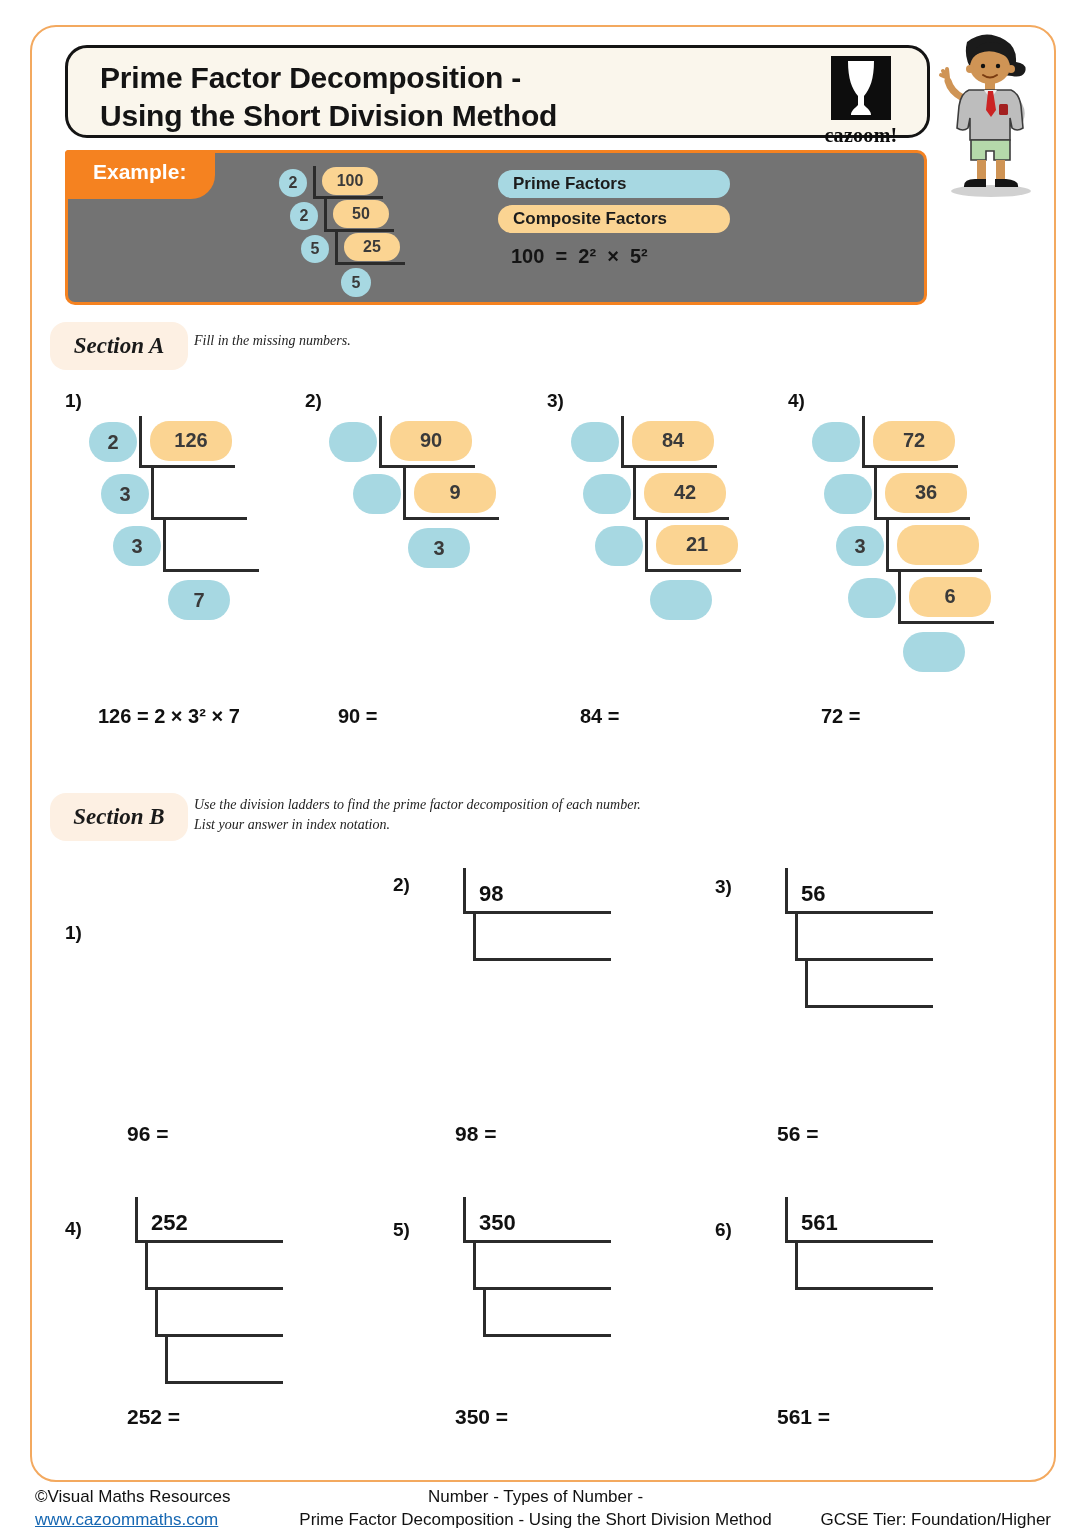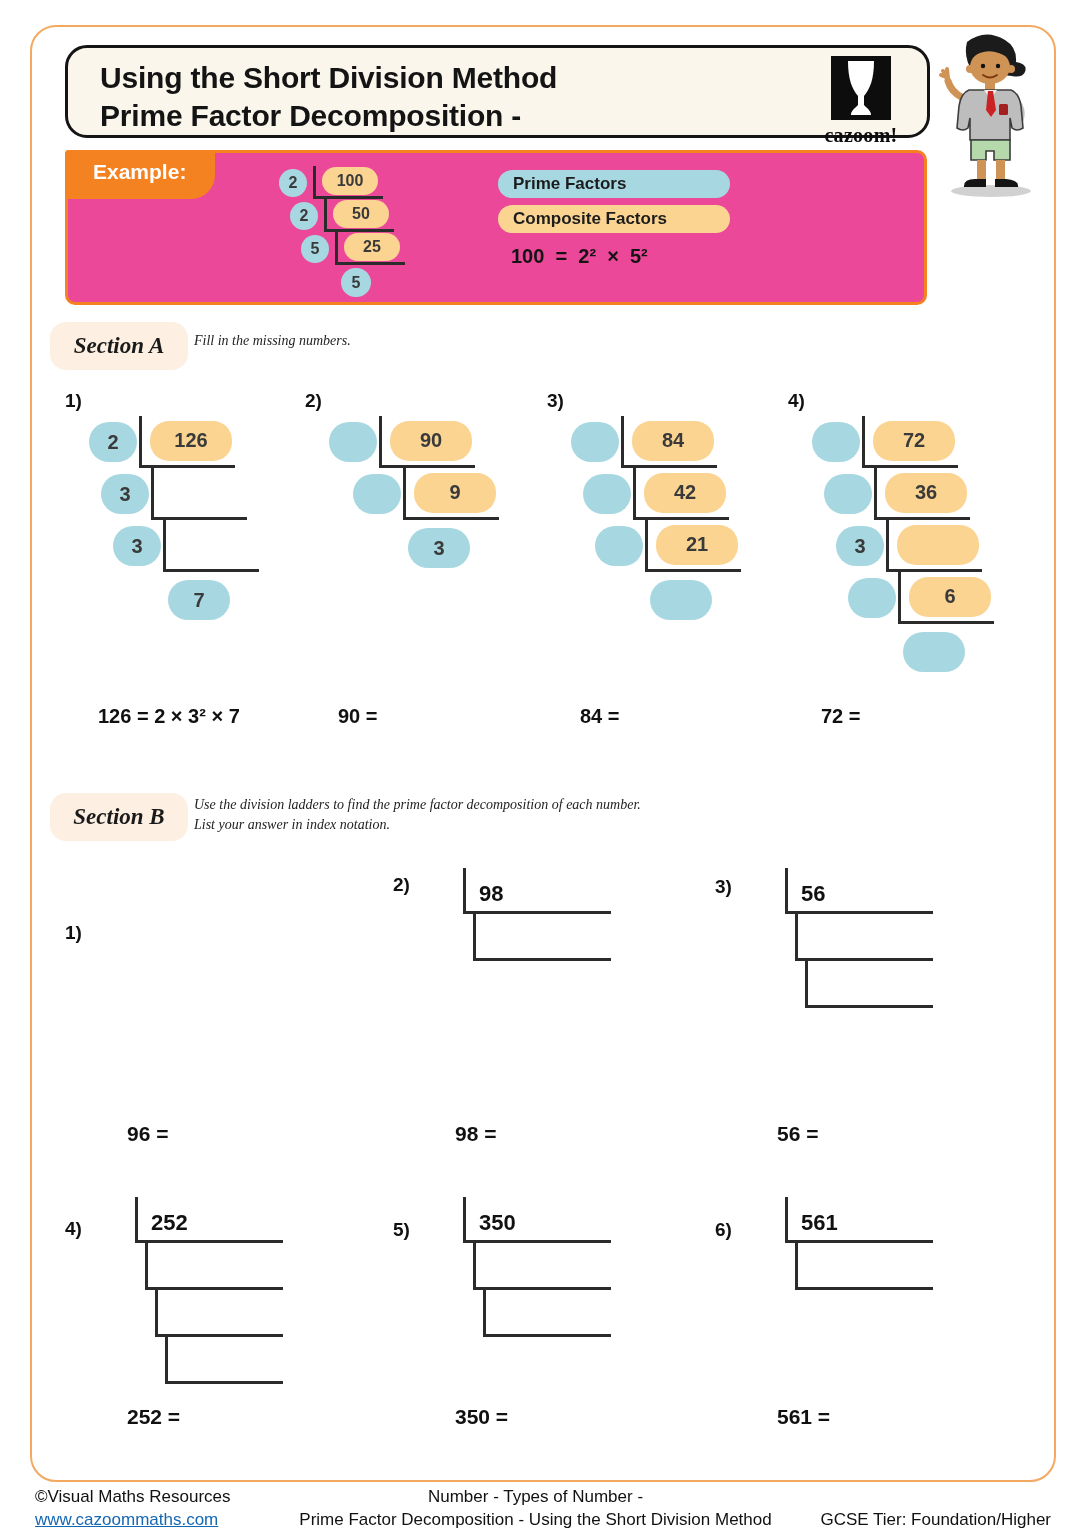--- a/index.html
+++ b/index.html
@@ -11,21 +11,21 @@
 
   
   .title-box { position:absolute; left:65px; top:45px; width:865px; height:93px; background:#faf6ec;
                border:3px solid #141414; border-radius:22px; padding:11px 0 0 32px; }
   .title { font-size:30px; font-weight:bold; color:#141414; line-height:1.26; letter-spacing:-0.2px; }
   .logo { position:absolute; right:18px; top:8px; width:96px; text-align:center; }
   .logo-text { font-family:"Liberation Serif",serif; font-weight:bold; font-size:20px; color:#0d0d0d; margin-top:0px; letter-spacing:0.3px; }
   .mascot { position:absolute; left:933px; top:34px; width:115px; height:170px; }
 
   
-  .example-box { position:absolute; left:65px; top:150px; width:862px; height:155px; background:#ec4899;
+  .example-box { position:absolute; left:65px; top:150px; width:862px; height:155px; background:#737373;
                  border:3px solid var(--accent-orange,#f58220); border-radius:4px 10px 10px 10px; }
   .example-tab { position:absolute; left:-3px; top:-3px; width:150px; height:49px;
                  background:var(--accent-orange,#f58220); border-radius:4px 0 24px 0;
                  color:#fff; font-size:21px; font-weight:bold; padding:10px 0 0 28px; }
   .legend { position:absolute; left:430px; top:17px; }
   .legend-pill { width:232px; height:28px; border-radius:14px; display:flex; align-items:center;
                  padding-left:15px; font-weight:bold; font-size:17px; color:#1c1c1c; margin-bottom:7px; }
   .legend-pill.blue { background:var(--prime-blue,#a7d8e2); }
   .legend-pill.orange { background:var(--composite-orange,#fbd492); }
   .equation { position:absolute; left:443px; top:92px; font-size:20px; font-weight:bold; white-space:pre; color:#141414; }
@@ -88,22 +88,22 @@
   .f-right { width:250px; text-align:right; align-self:flex-end; line-height:1.35; white-space:nowrap; }
 </style>
 </head>
 <body>
 
 <div class="page">
   <div class="frame"></div>
 
   <div class="title-box">
     <div class="title">
+      <div>Prime Factor Decomposition -</div>
       <div>Using the Short Division Method</div>
-      <div>Prime Factor Decomposition -</div>
     </div>
     <div class="logo">
       <span>
         <svg width="60" height="64" viewBox="0 0 60 64">
           <rect x="0" y="0" width="60" height="64" fill="#0d0d0d"></rect>
           <path d="M17 5 H43 C43 23 39 33 33 40 L33 49 C37 53 40 55 40 59 H20 C20 55 23 53 27 49 L27 40 C21 33 17 23 17 5 Z" fill="#ffffff"></path>
         </svg>
       </span>
       <div class="logo-text">cazoom!</div>
     </div>

